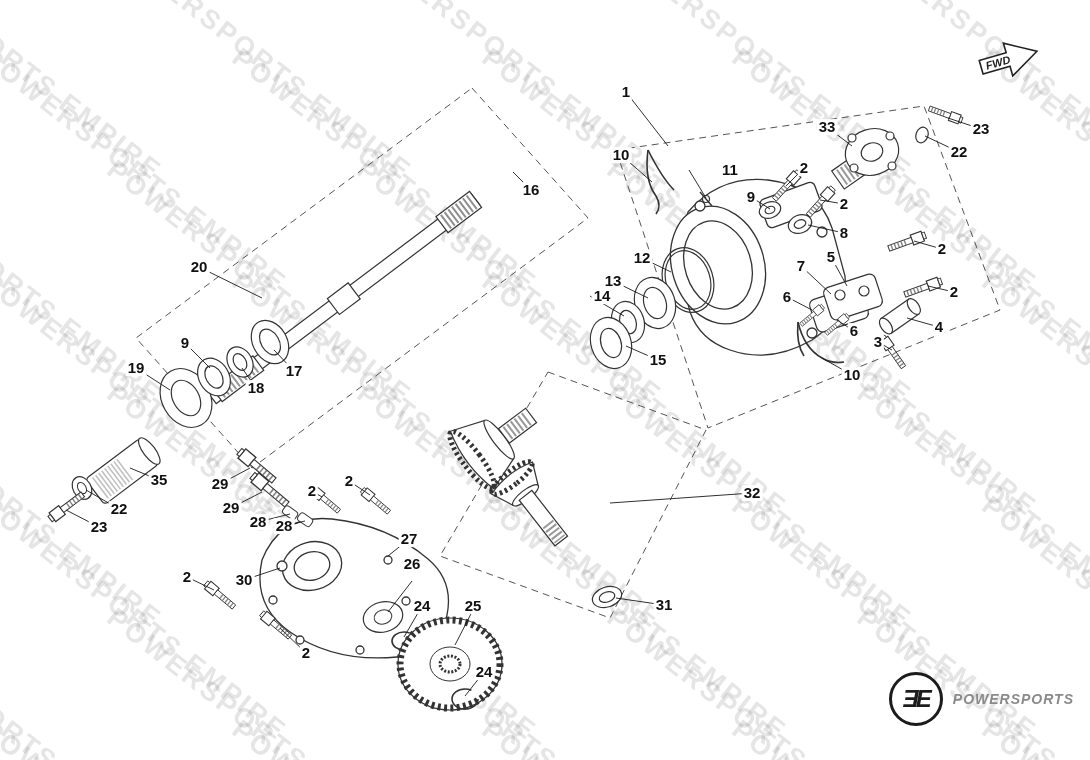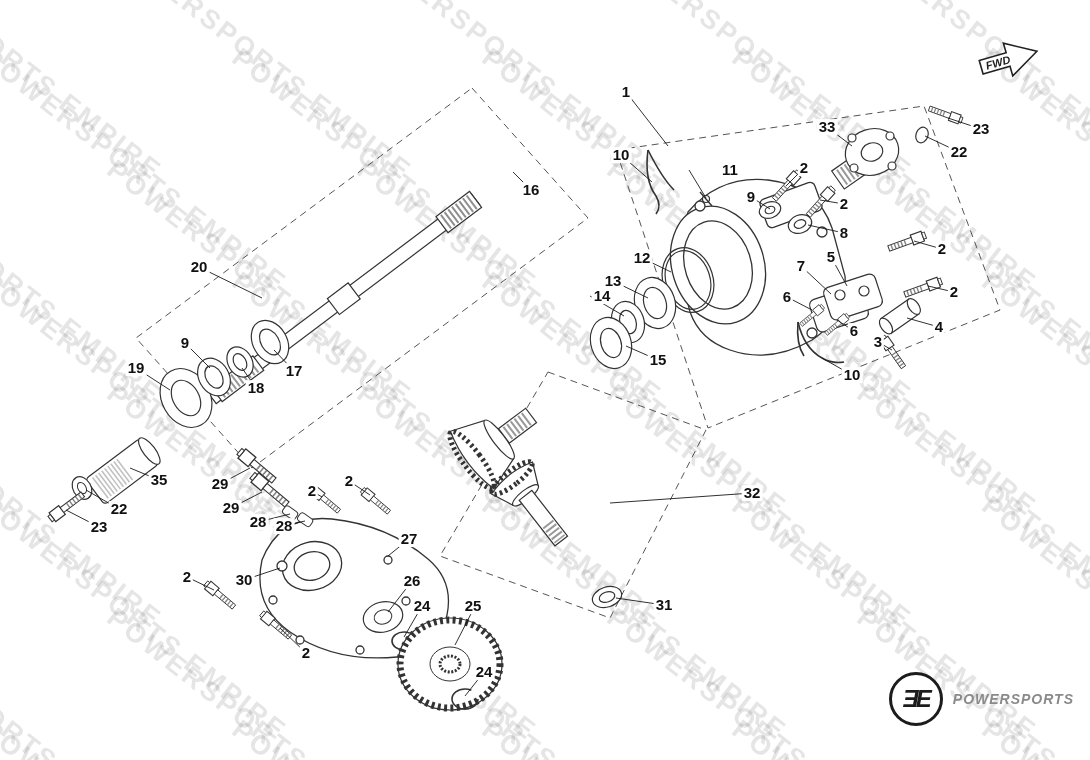--- a/index.html
+++ b/index.html
@@ -347,21 +347,21 @@
       <div class="callout" style="left: 99px; top: 527px;">23</div>
       <div class="callout" style="left: 220px; top: 484px;">29</div>
       <div class="callout" style="left: 231px; top: 508px;">29</div>
       <div class="callout" style="left: 312px; top: 491px;">2</div>
       <div class="callout" style="left: 349px; top: 481px;">2</div>
       <div class="callout" style="left: 258px; top: 522px;">28</div>
       <div class="callout" style="left: 284px; top: 526px;">28</div>
       <div class="callout" style="left: 409px; top: 539px;">27</div>
       <div class="callout" style="left: 187px; top: 577px;">2</div>
       <div class="callout" style="left: 244px; top: 580px;">30</div>
-      <div class="callout" style="left: 412px; top: 581px;">26</div>
+      <div class="callout" style="left: 412px; top: 564px;">26</div>
       <div class="callout" style="left: 422px; top: 606px;">24</div>
       <div class="callout" style="left: 473px; top: 606px;">25</div>
       <div class="callout" style="left: 306px; top: 653px;">2</div>
       <div class="callout" style="left: 484px; top: 672px;">24</div>
       <div class="callout" style="left: 664px; top: 605px;">31</div>
       <div class="callout" style="left: 752px; top: 493px;">32</div>
     </div>
 
   <div class="logo">
     <div class="logo-mark">

